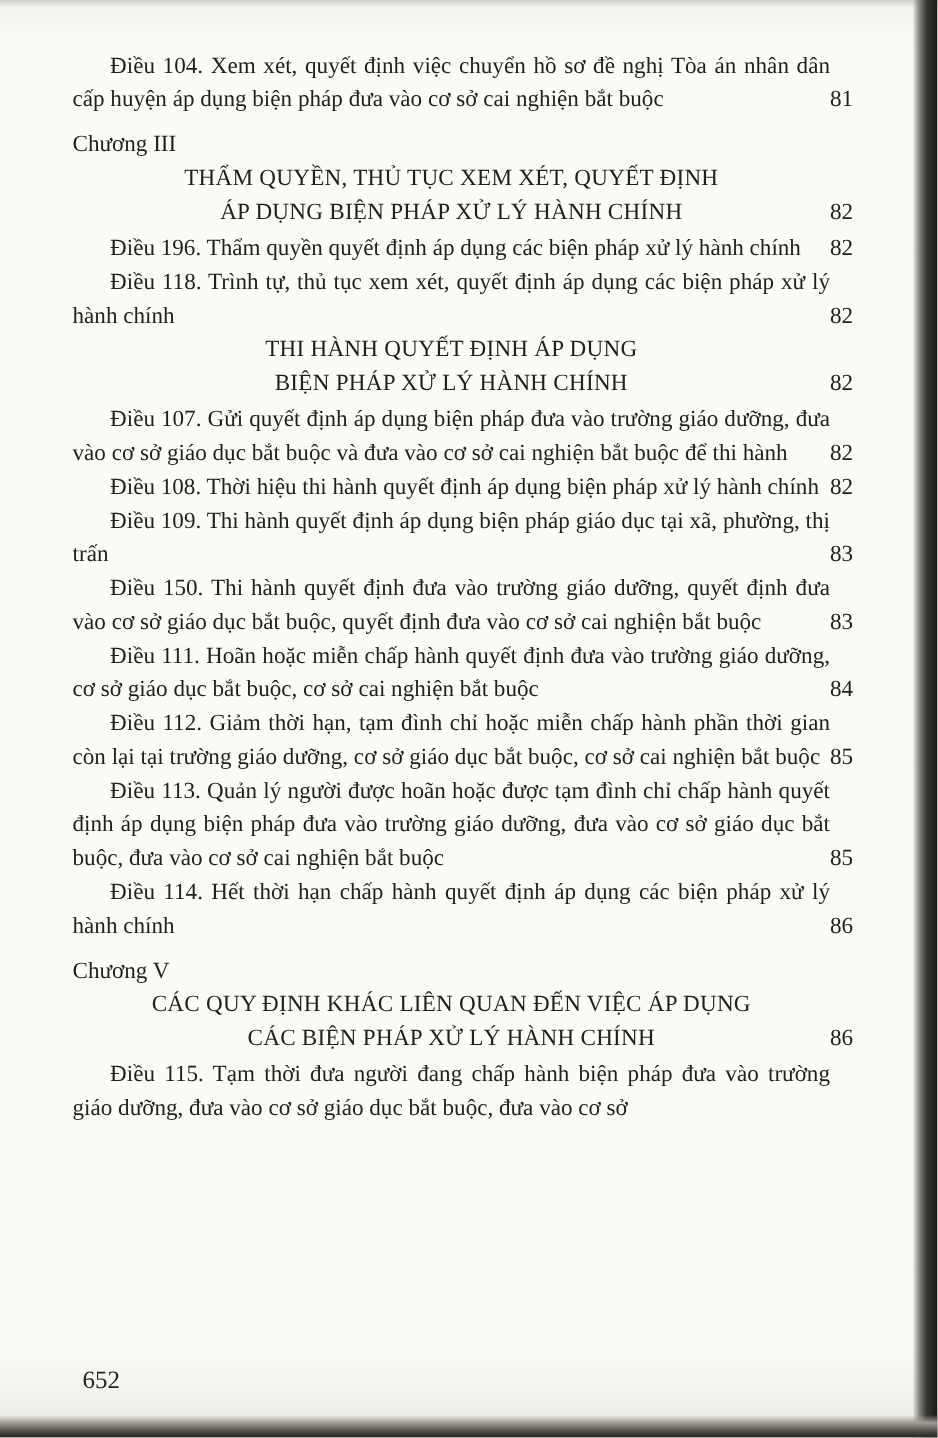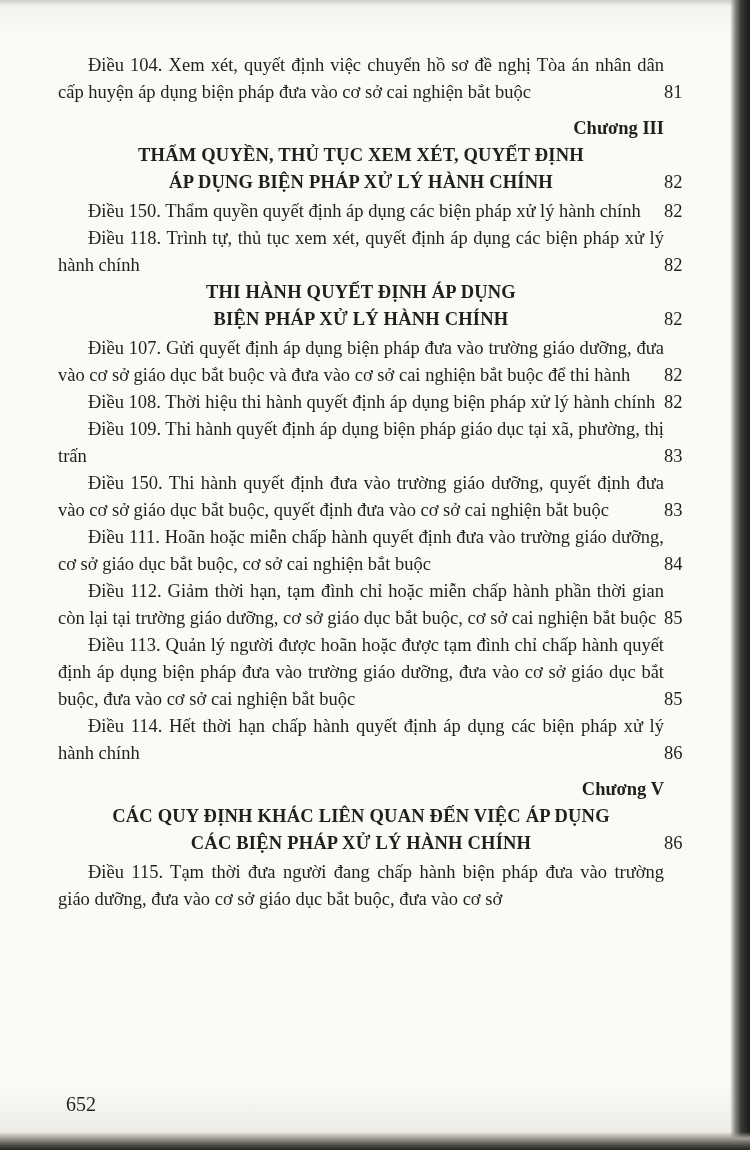--- a/index.html
+++ b/index.html
@@ -24,43 +24,43 @@
   .right-edge-shadow {
     position: absolute; top: 0; right: 0; width: 20px; height: 100%;
     background: linear-gradient(to right, rgba(120,118,112,0) 0%, #8d8b85 25%, #3a3936 55%, #191918 100%);
   }
   .bottom-edge-shadow {
     position: absolute; bottom: 0; left: 0; width: 100%; height: 18px;
     background: linear-gradient(to bottom, rgba(150,148,140,0) 0%, #a09e96 35%, #4a4944 75%, #232321 100%);
   }
   .content {
     position: absolute;
-    top: 52px; left: 58px;
+    top: 40px; left: 58px;
     width: 652px;
   }
   .toc-row {
     position: relative;
     font-size: 18.5px;
     line-height: 27px;
   }
   .toc-text {
     width: 606px;
     text-align: justify;
   }
   .toc-row.article .toc-text { text-indent: 30px; }
   .toc-row.chapter {
     margin-top: 9px;
   }
   .toc-row.chapter .toc-text {
-    text-align: right;
-    font-weight: bold;
+    text-align: left;
+    font-weight: normal;
   }
   .toc-row.chapter_title .toc-text {
     text-align: center;
-    font-weight: bold;
+    font-weight: normal;
     white-space: pre-line;
     letter-spacing: 0.2px;
   }
   .toc-row.chapter_title { margin-bottom: 2px; }
   .toc-page {
     position: absolute;
     right: 0; bottom: 0;
     width: 46px;
     font-size: 18.5px;
     line-height: 27px;
@@ -86,21 +86,21 @@
         </div>
         <div class="toc-row chapter">
           <div class="toc-text">Chương III</div>
         </div>
         <div class="toc-row chapter_title">
           <div class="toc-text">THẨM QUYỀN, THỦ TỤC XEM XÉT, QUYẾT ĐỊNH
 ÁP DỤNG BIỆN PHÁP XỬ LÝ HÀNH CHÍNH</div>
           <div class="toc-page">82</div>
         </div>
         <div class="toc-row article">
-          <div class="toc-text">Điều 150. Thẩm quyền quyết định áp dụng các biện pháp xử lý hành chính</div>
+          <div class="toc-text">Điều 196. Thẩm quyền quyết định áp dụng các biện pháp xử lý hành chính</div>
           <div class="toc-page">82</div>
         </div>
         <div class="toc-row article">
           <div class="toc-text">Điều 118. Trình tự, thủ tục xem xét, quyết định áp dụng các biện pháp xử lý hành chính</div>
           <div class="toc-page">82</div>
         </div>
         <div class="toc-row chapter_title">
           <div class="toc-text">THI HÀNH QUYẾT ĐỊNH ÁP DỤNG
 BIỆN PHÁP XỬ LÝ HÀNH CHÍNH</div>
           <div class="toc-page">82</div>

